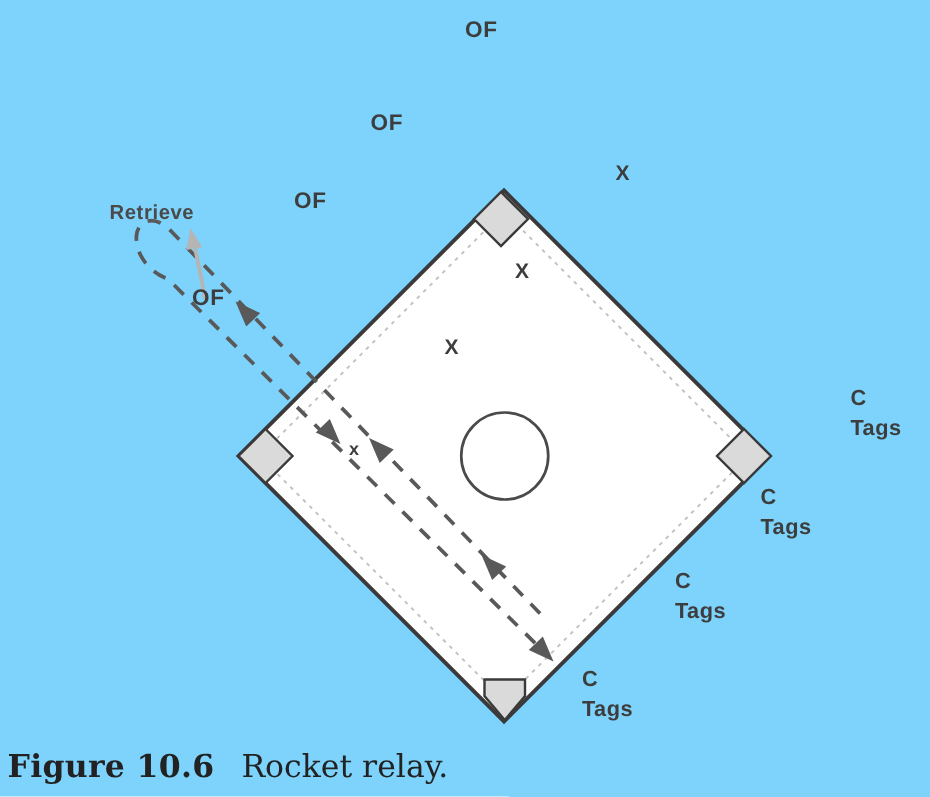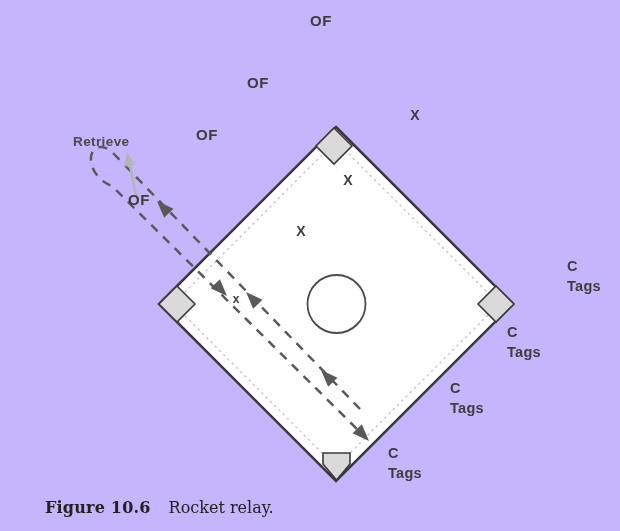--- a/index.html
+++ b/index.html
@@ -1,20 +1,20 @@
 <!DOCTYPE html>
 <html><head>
 <meta charset="utf-8">
 <style>
   html, body { margin: 0; padding: 0; background: #fdfdfd; }
   #figure {
     position: relative;
     width: 620px;
     height: 531px;
-    background: #c4b5fd;
+    background: #7dd3fc;
     font-family: "Liberation Sans", sans-serif;
     overflow: hidden;
   }
   #diagram-svg { position: absolute; left: 0; top: 0; }
   .lbl {
     position: absolute;
     color: #3d3d3d;
     font-weight: bold;
     white-space: nowrap;
   }
@@ -42,24 +42,23 @@
     font-size: 13.5px;
     font-weight: bold;
     letter-spacing: 0.4px;
     white-space: nowrap;
   }
   .caption {
     position: absolute;
     left: 5px;
     top: 498px;
     font-family: "DejaVu Serif", "Liberation Serif", serif;
-    font-size: 16px;
+    font-size: 21px;
     color: #222222;
     white-space: nowrap;
-    margin-left: 40px;
   }
   .caption .cap-label { font-weight: bold; margin-right: 18px; letter-spacing: 0.2px; }
   .caption .cap-title { font-weight: normal; }
 </style>
 </head>
 <body>
 
 <div id="figure">
 
   <svg id="diagram-svg" width="620" height="531" viewBox="0 0 620 531" xmlns="http://www.w3.org/2000/svg">

